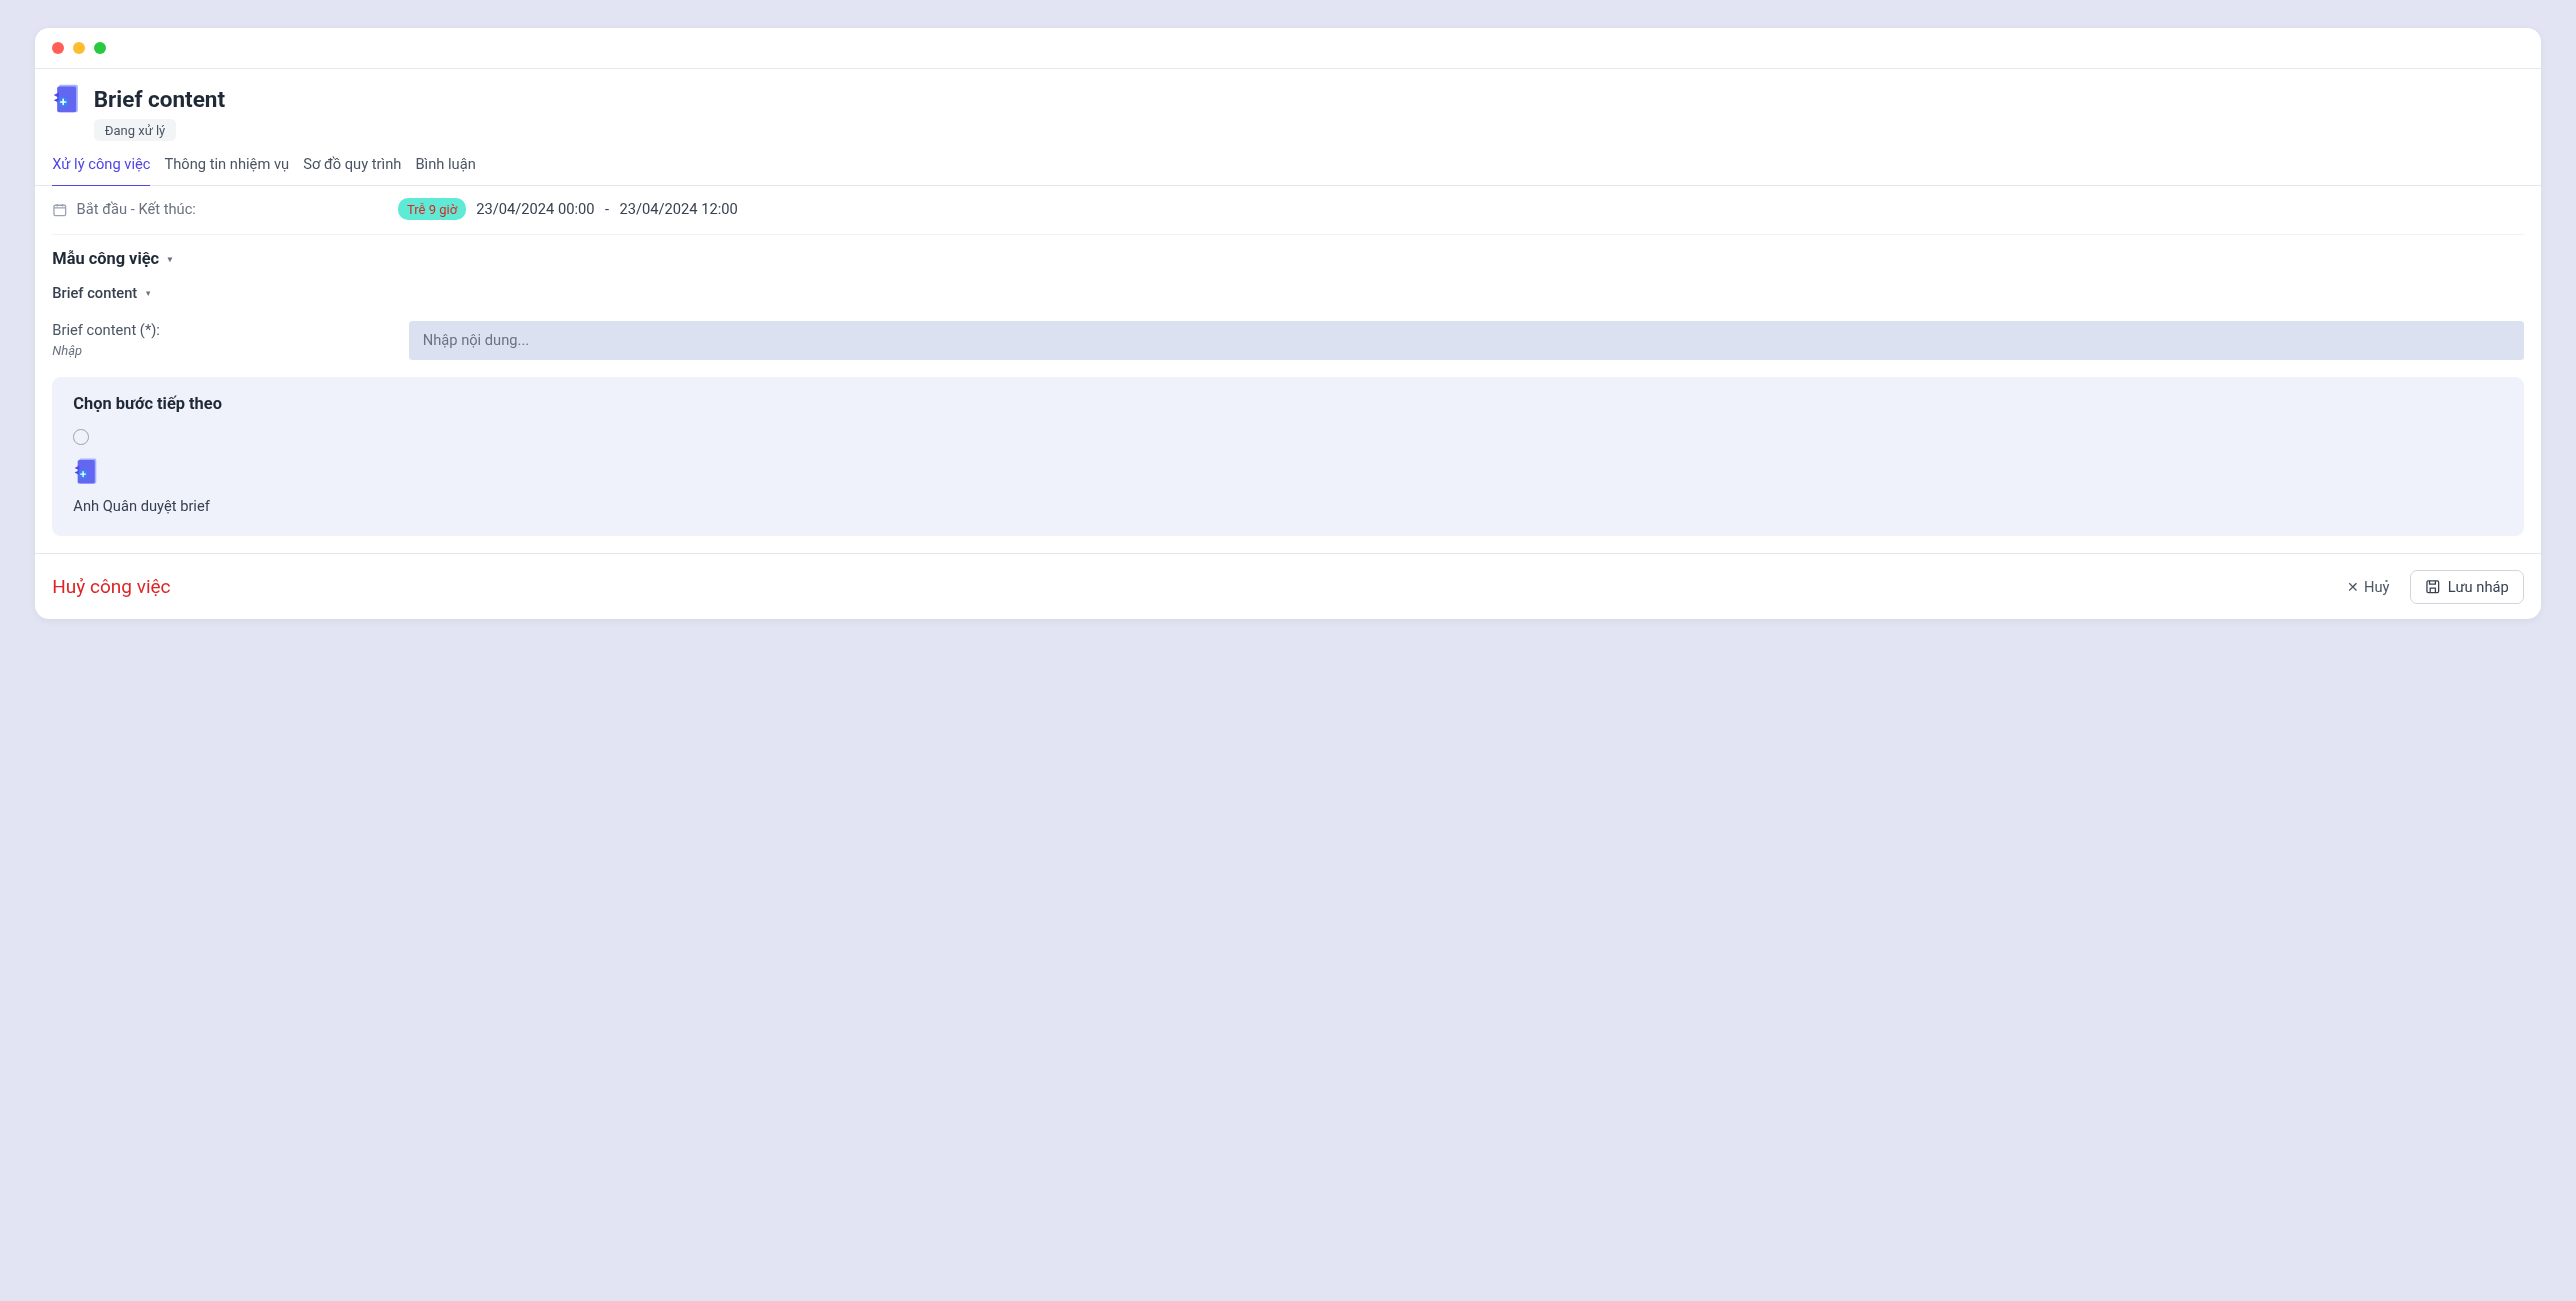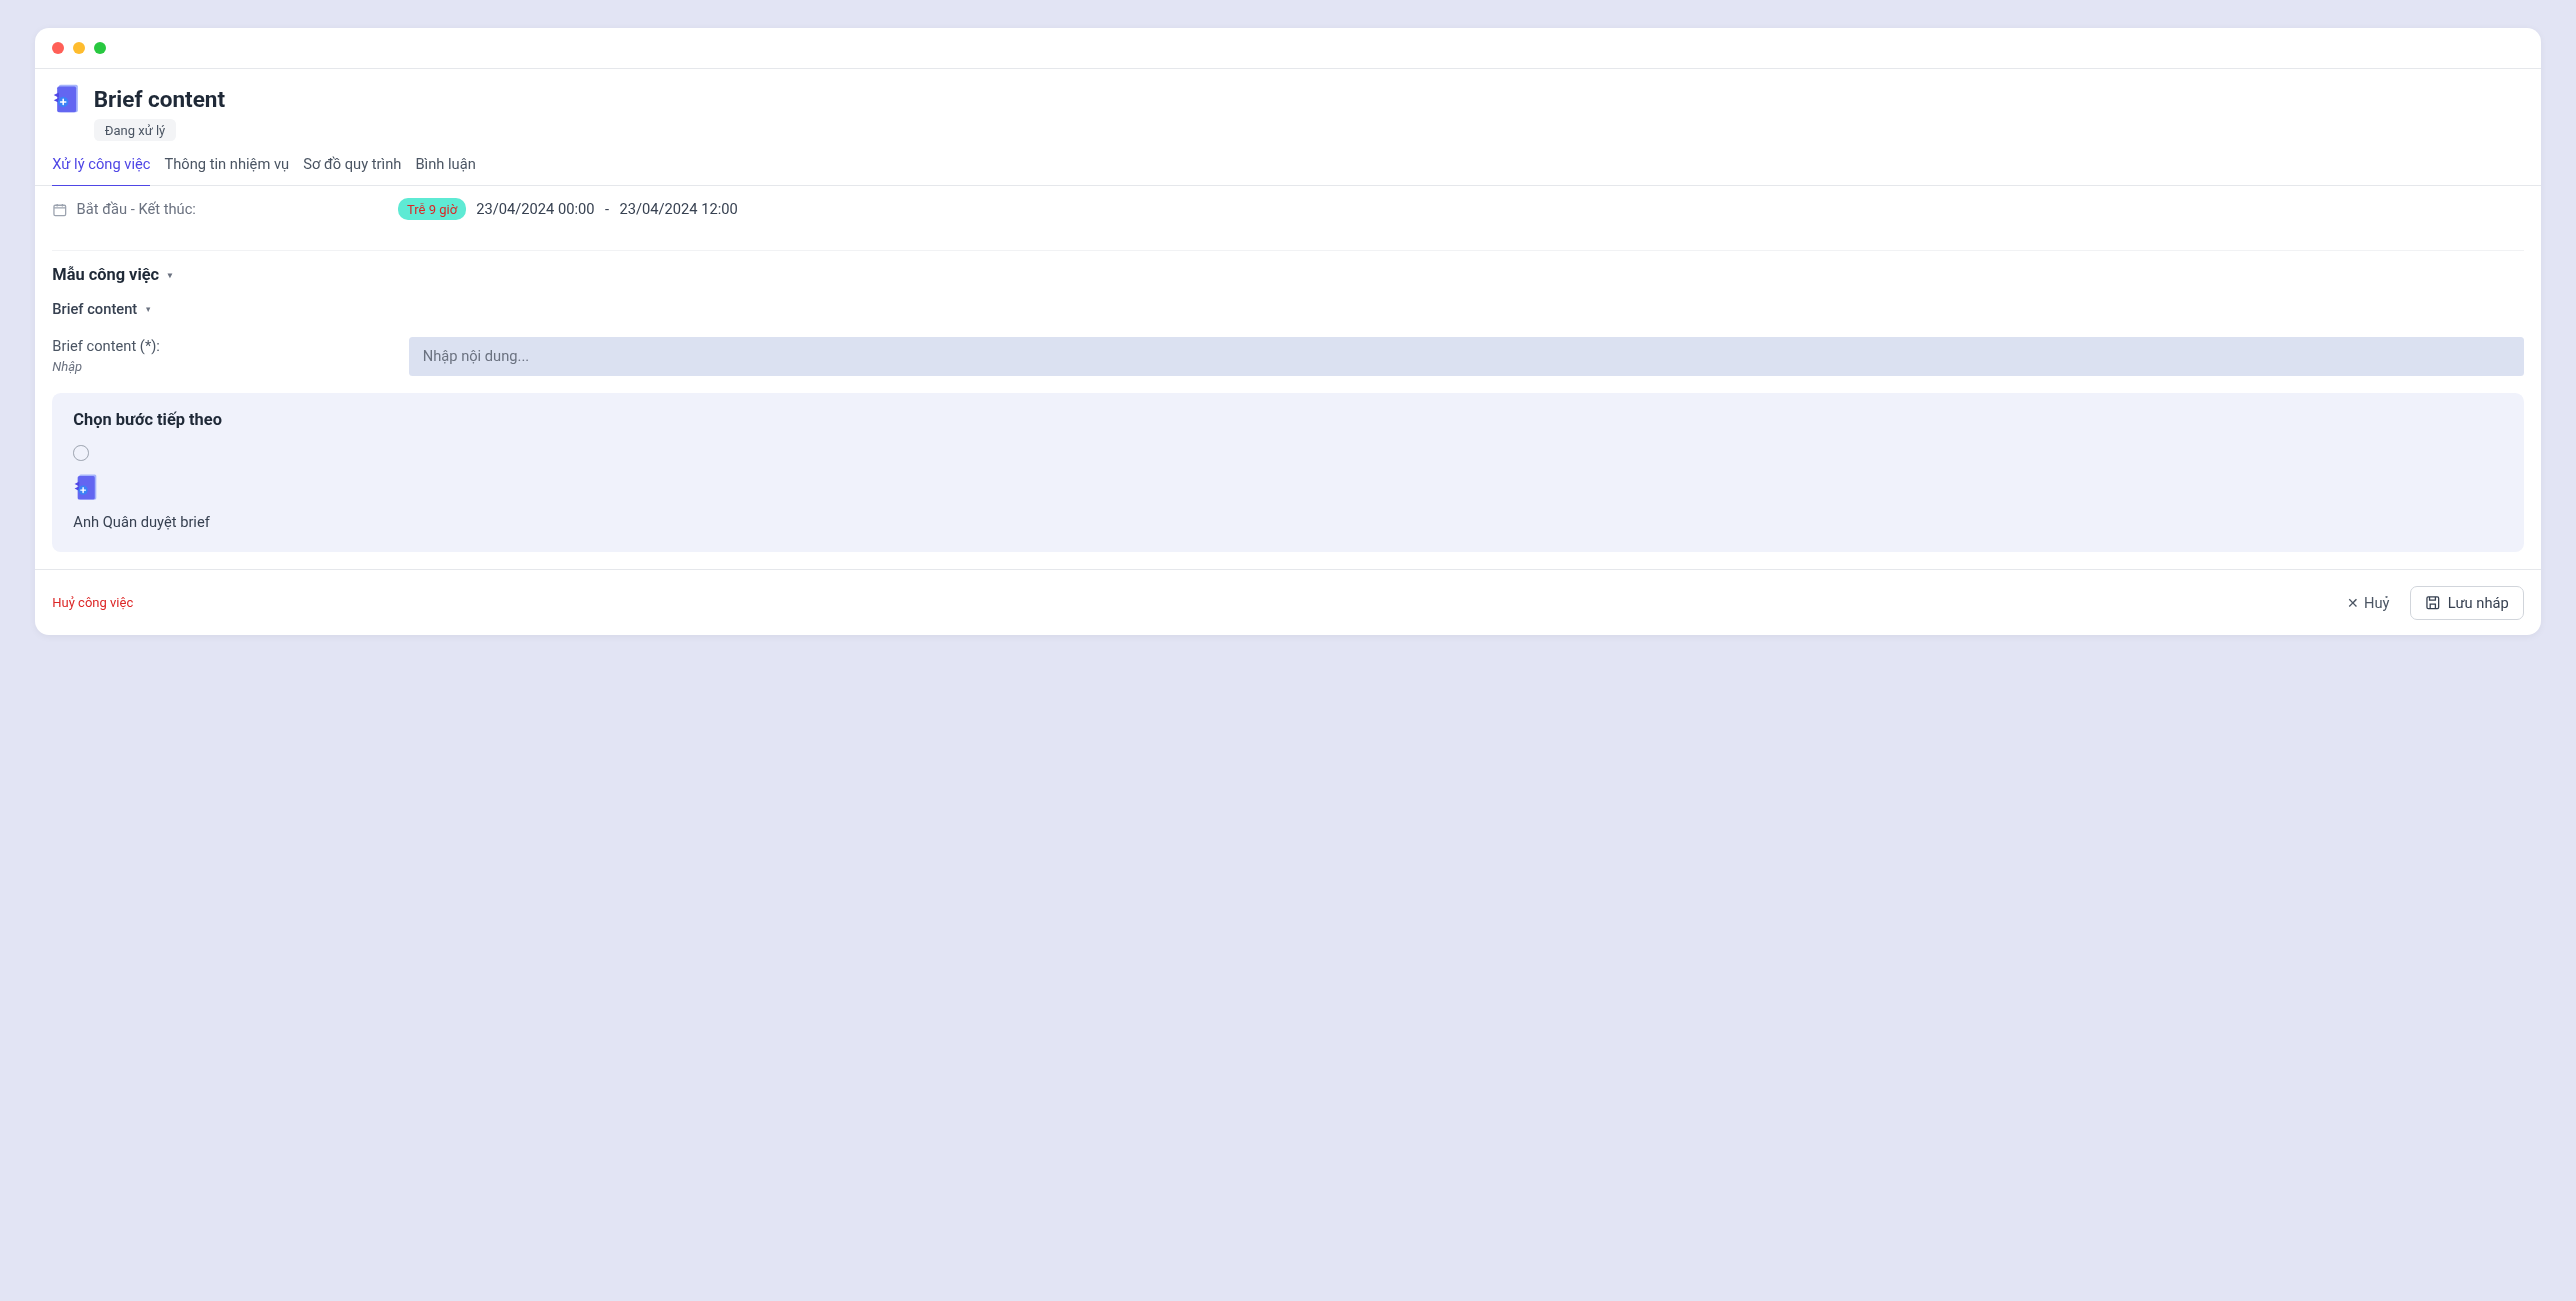--- a/index.html
+++ b/index.html
@@ -79,21 +79,21 @@
     }
     .tab.active {
       color: #4f46e5;
       border-bottom-color: #4f46e5;
     }
     .content {
       padding: 0 17.3px;
     }
     .info-section {
       border-bottom: 0.9px solid #f1f2f4;
-      padding-bottom: 18px;
+      padding-bottom: 2px;
     }
     .info-row {
       display: flex;
       align-items: center;
       padding: 12px 0;
     }
     .info-label {
       display: flex;
       align-items: center;
       gap: 8.7px;
@@ -210,21 +210,21 @@
     }
     .footer {
       border-top: 0.9px solid #e5e7eb;
       display: flex;
       align-items: center;
       justify-content: space-between;
       padding: 15.6px 17.3px;
     }
     .cancel-link {
       color: #dc2626;
-      font-size: 13px;
+      font-size: 19px;
       cursor: pointer;
     }
     .footer-right {
       display: flex;
       align-items: center;
       gap: 8.7px;
     }
     .btn-text {
       display: flex;
       align-items: center;

